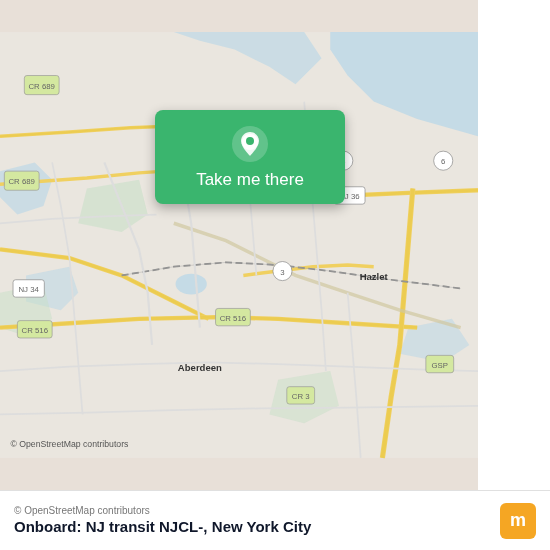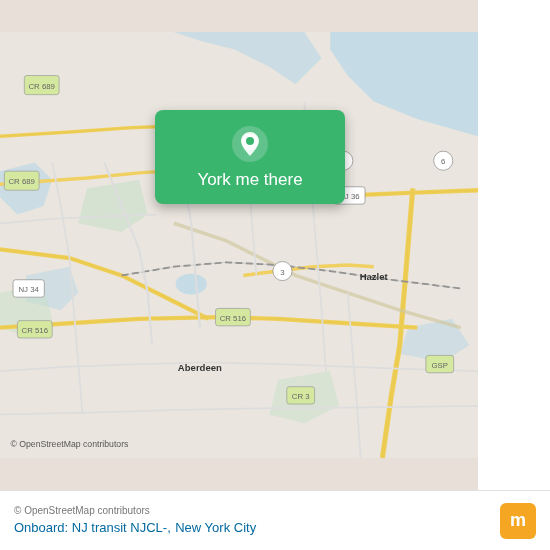--- a/index.html
+++ b/index.html
@@ -71,23 +71,23 @@
       flex-direction: column;
       gap: 2px;
     }
 
     .attribution {
       font-size: 10px;
       color: #777;
     }
 
     .route-label {
-      font-size: 13px;
-      color: #0369a1;
-      font-weight: 400;
+      font-size: 15px;
+      color: #0f172a;
+      font-weight: 700;
     }
 
     .moovit-logo {
       display: flex;
       align-items: center;
       gap: 4px;
     }
 
     .moovit-icon {
       width: 36px;
@@ -221,21 +221,21 @@
 
   <div class="location-card">
     <svg class="location-pin-icon" viewBox="0 0 36 36" fill="none" xmlns="http://www.w3.org/2000/svg">
       <circle cx="18" cy="18" r="18" fill="white" opacity="0.2"></circle>
       <circle cx="18" cy="16" r="8" fill="white"></circle>
       <path d="M18 24 C18 24 10 32 18 32" fill="white" opacity="0"></path>
 
       <path d="M18 6 C13 6 9 10 9 15 C9 21 18 30 18 30 C18 30 27 21 27 15 C27 10 23 6 18 6 Z" fill="white" opacity="0.9"></path>
       <circle cx="18" cy="15" r="4" fill="#3ab56e"></circle>
     </svg>
-    <button class="take-me-there-btn">York me there</button>
+    <button class="take-me-there-btn">Take me there</button>
   </div>
 </div>
 
 <div id="bottom-bar">
   <div class="bottom-left">
     <span class="attribution">© OpenStreetMap contributors</span>
     <div>
       <span class="route-label">Onboard: NJ transit NJCL-,</span>
       <span class="route-label">New York City</span>
     </div>

